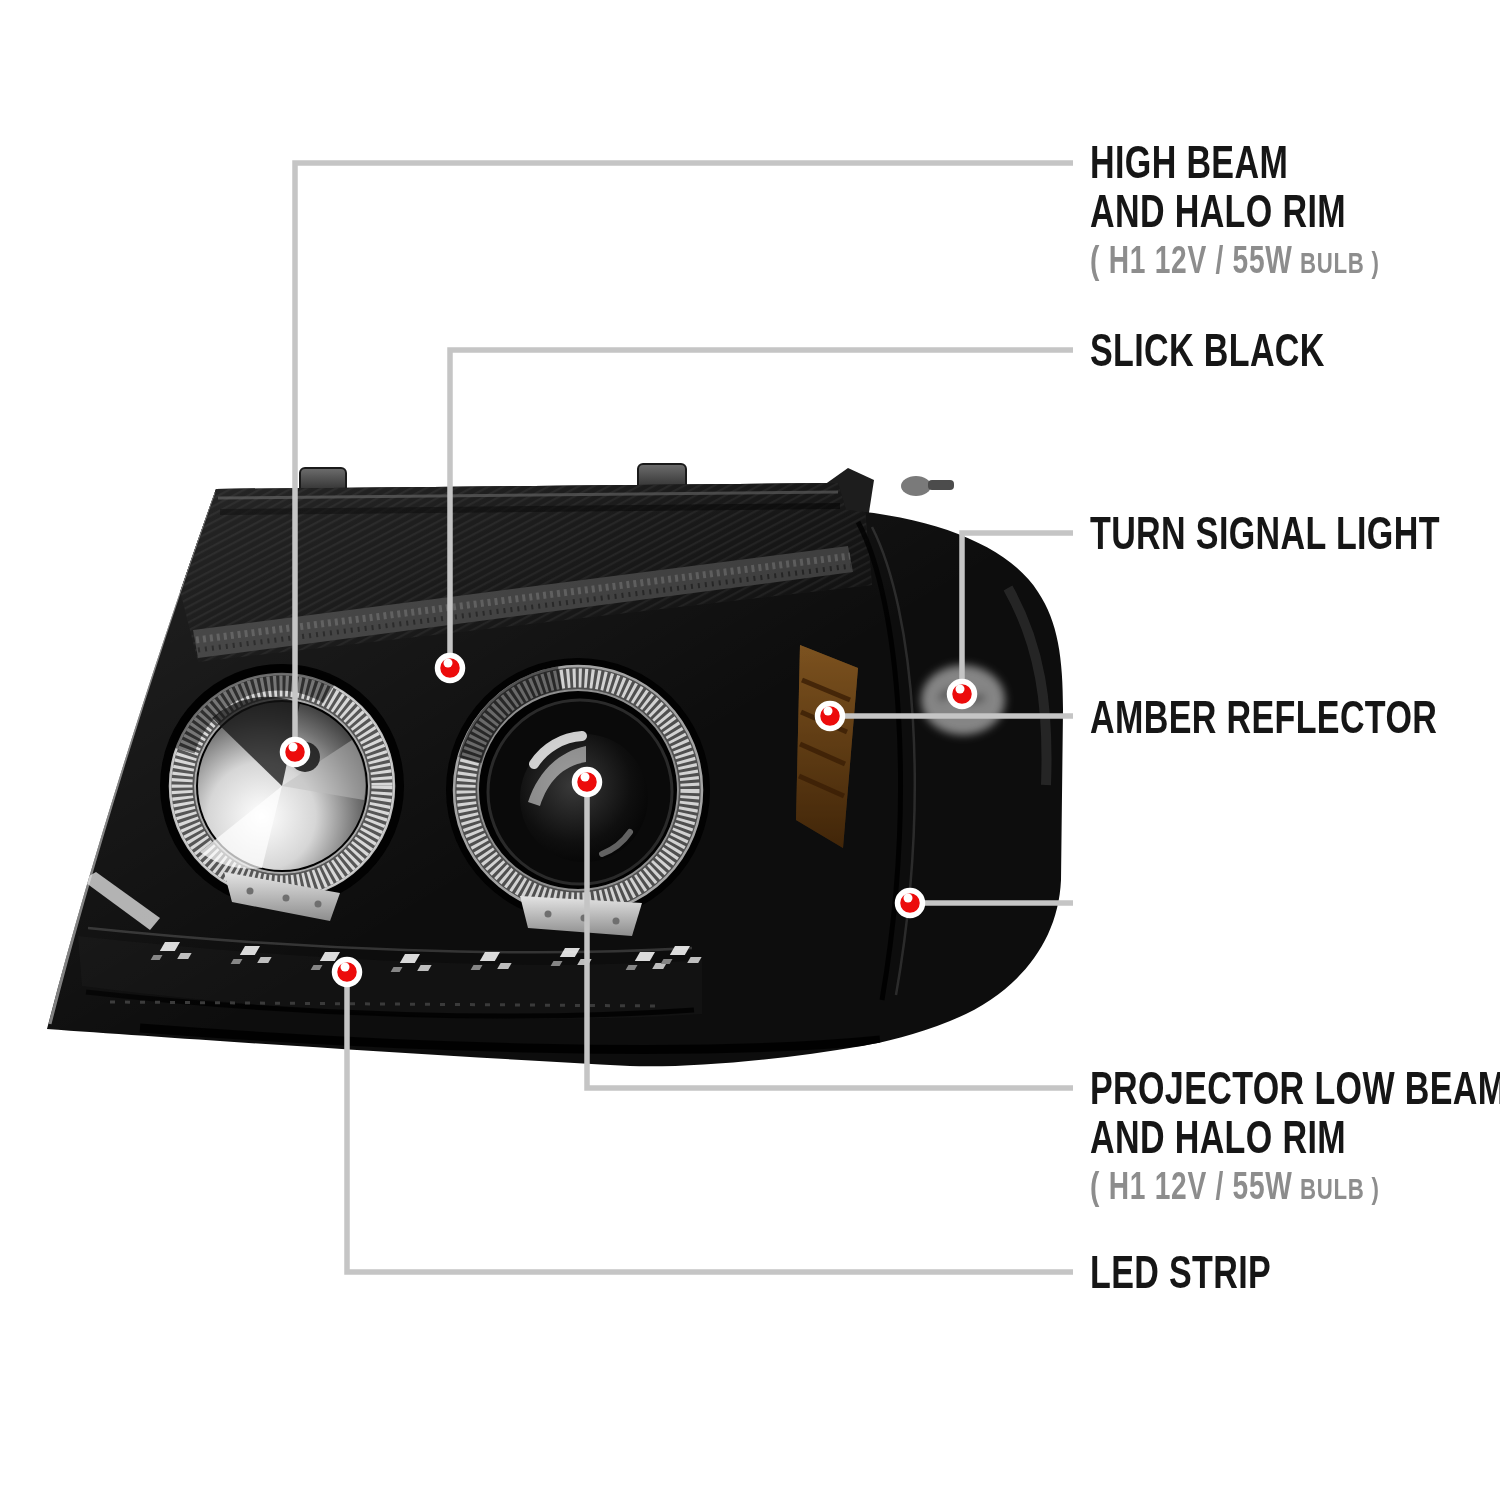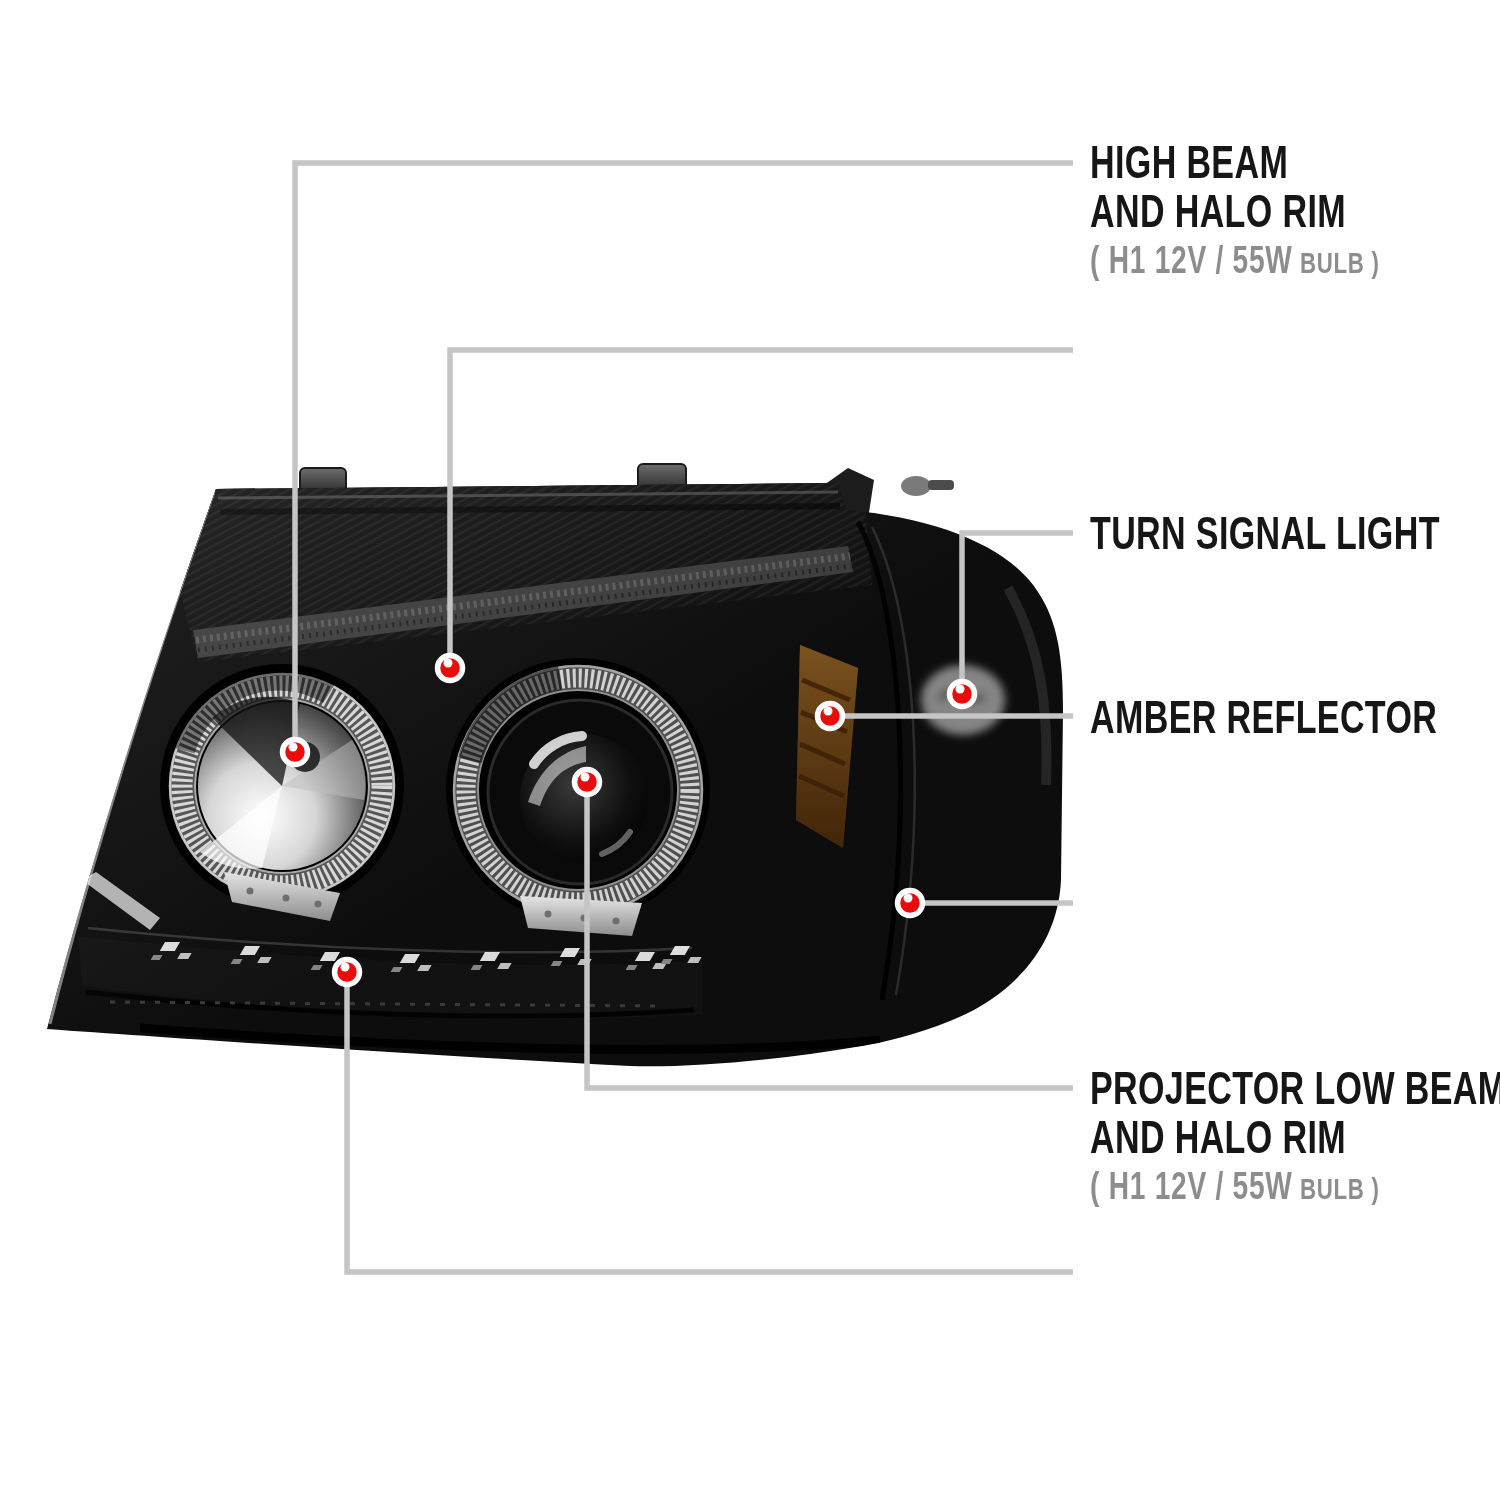--- a/index.html
+++ b/index.html
@@ -224,30 +224,36 @@
         </g>
     </g>
   </svg>
 
   <div class="label" style="top:138px">
     <span class="lbl">HIGH BEAM</span>
     <span class="lbl">AND HALO RIM</span>
     <span class="lbl spec"><span>( H1  12V / 55W</span><span class="spec-small">BULB )</span></span>
   </div>
 
+  <div class="label" style="top:326px">
+    <span class="lbl">SLICK BLACK</span>
+  </div>
 
   <div class="label" style="top:509px">
     <span class="lbl">TURN SIGNAL LIGHT</span>
   </div>
 
   <div class="label" style="top:693px">
     <span class="lbl">AMBER REFLECTOR</span>
   </div>
 
 
   <div class="label" style="top:1064px">
     <span class="lbl">PROJECTOR LOW BEAM</span>
     <span class="lbl">AND HALO RIM</span>
     <span class="lbl spec"><span>( H1  12V / 55W</span><span class="spec-small">BULB )</span></span>
   </div>
 
+  <div class="label" style="top:1248px">
+    <span class="lbl">LED STRIP</span>
+  </div>
 
 </div>
 
 </body></html>

